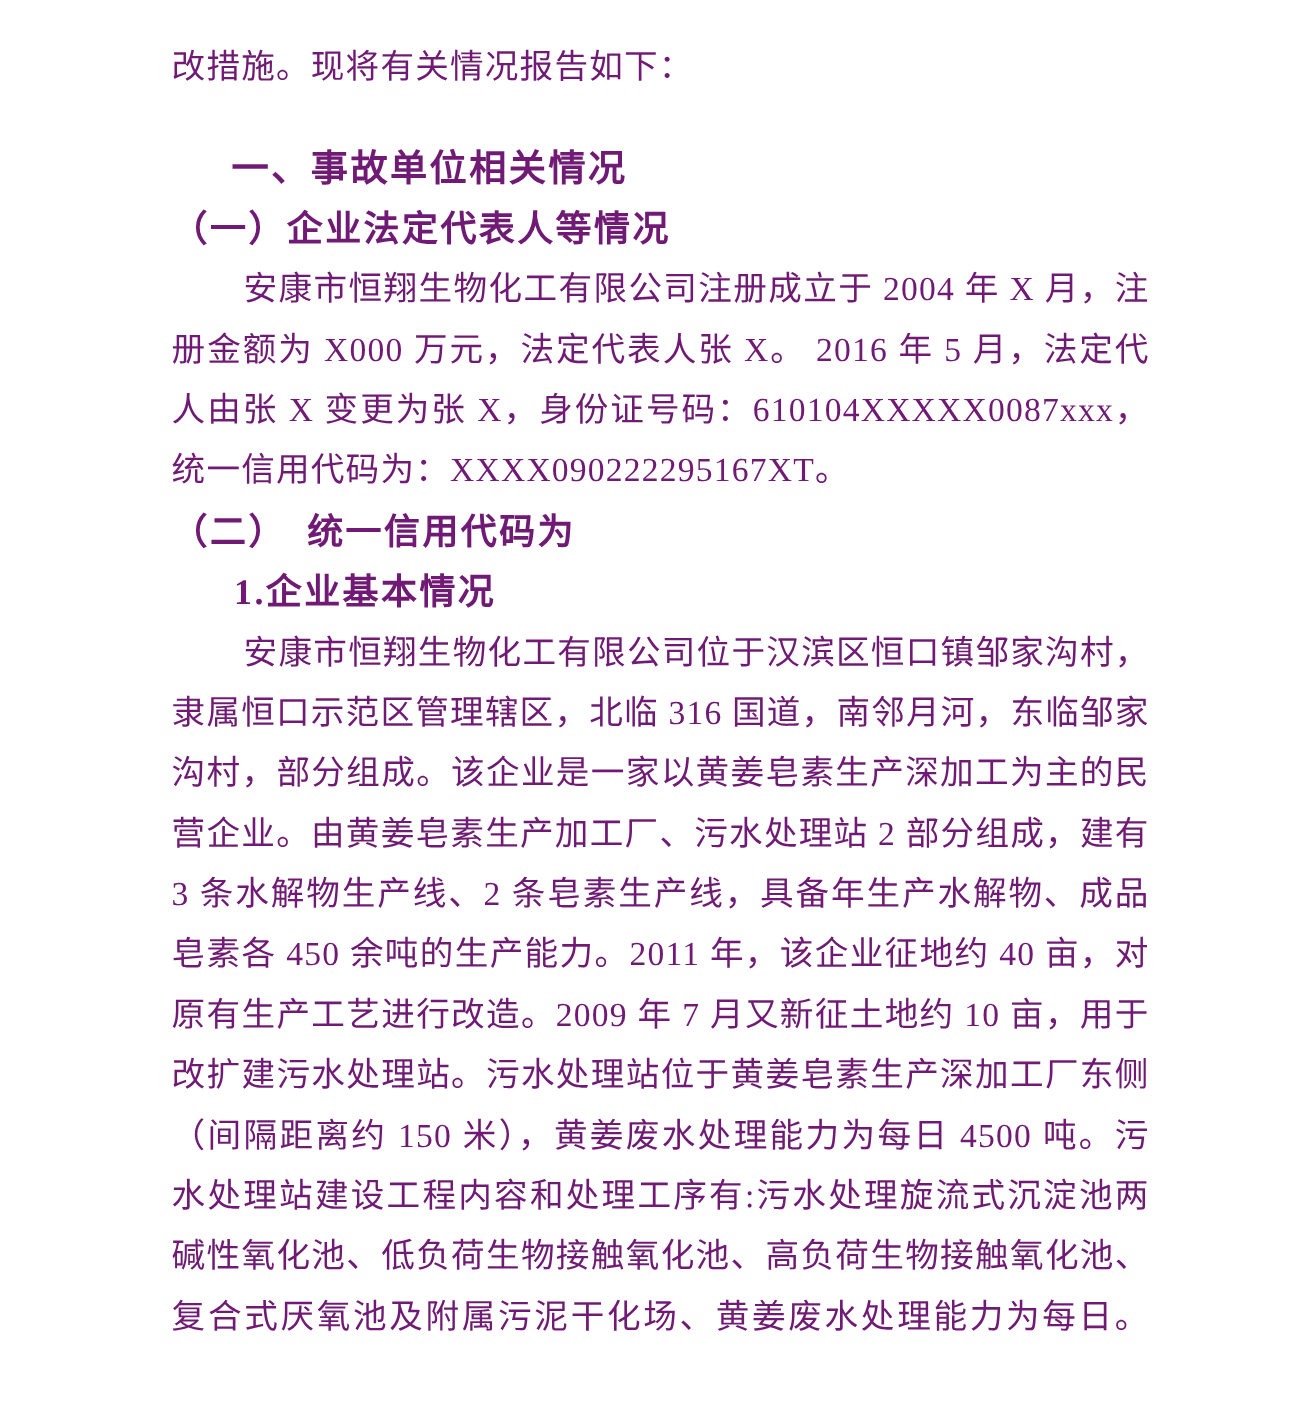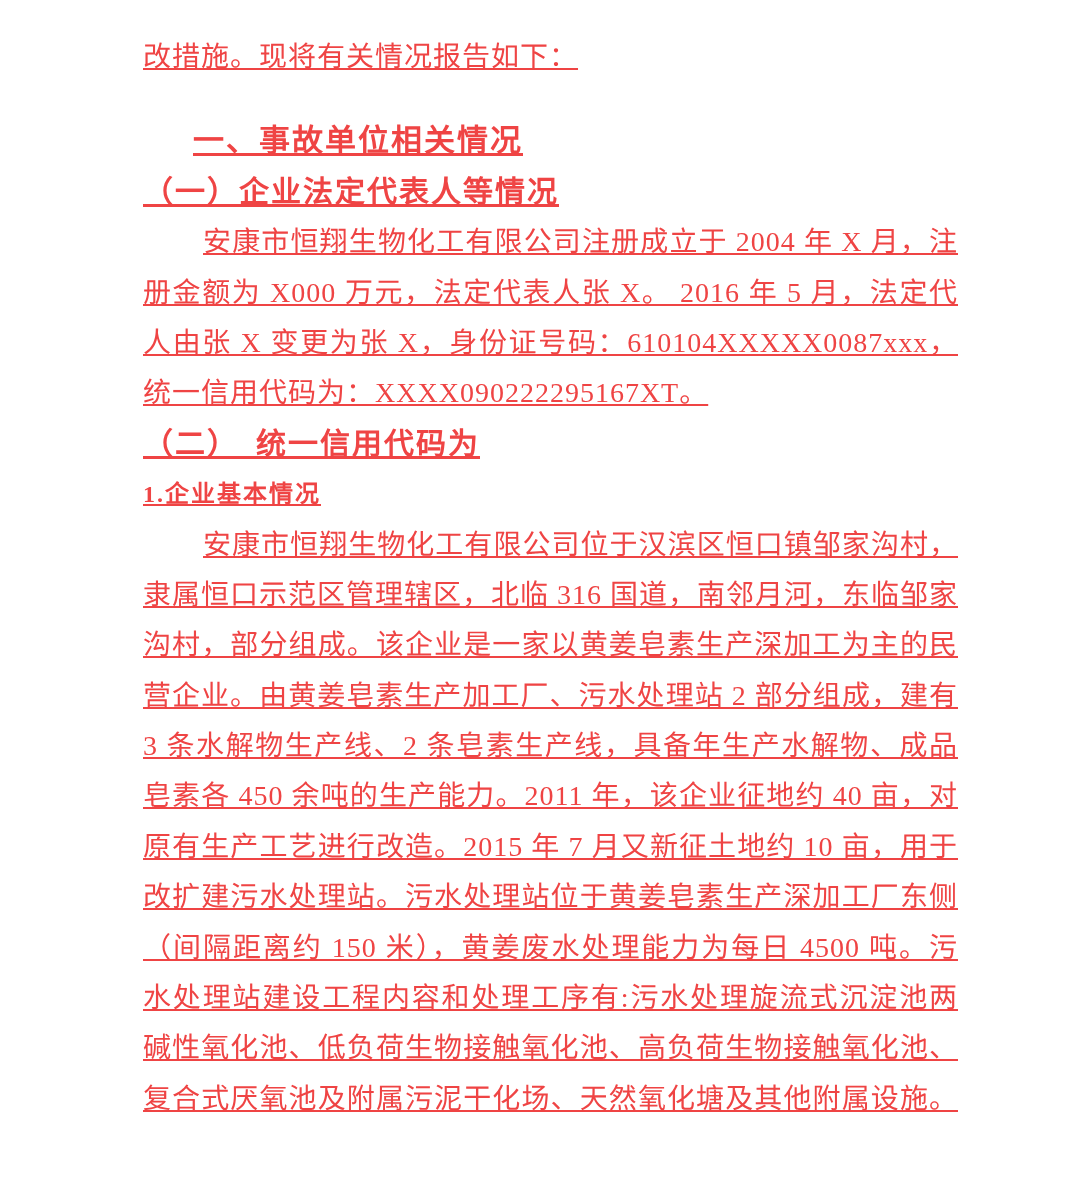--- a/index.html
+++ b/index.html
@@ -22,22 +22,21 @@
     top: 32px;
     width: 815px;
   }
   .line {
     height: 50.4px;
     line-height: 50.4px;
     font-size: 28px;
     letter-spacing: 1px;
     white-space: pre;
     text-align: left;
-    color: #ef4444;
-    text-decoration: underline;
+    color: #701a75;
   }
   
   .line.j {
     white-space: normal;
     text-align: justify;
     text-align-last: justify;
     overflow: hidden;
   }
   
   .line.ind {
@@ -54,22 +53,23 @@
   }
   
   .line.h2 {
     font-weight: 700;
     font-size: 30px;
     letter-spacing: 2px;
   }
   
   .line.h3 {
     font-weight: 700;
-    font-size: 24px;
+    font-size: 30px;
     letter-spacing: 2px;
+    margin-left: 52px;
   }
 </style>
 </head>
 <body>
 
 <div class="page">
   <div class="textblock">
     <div class="line">改措施。现将有关情况报告如下：</div>
     <div class="line h1">一、事故单位相关情况</div>
     <div class="line h2">（一）企业法定代表人等情况</div>
@@ -78,20 +78,20 @@
     <div class="line j">人由张 X 变更为张 X，身份证号码：610104XXXXX0087xxx，社会</div>
     <div class="line">统一信用代码为：XXXX090222295167XT。</div>
     <div class="line h2">（二）　统一信用代码为</div>
     <div class="line h3">1.企业基本情况</div>
     <div class="line j ind">安康市恒翔生物化工有限公司位于汉滨区恒口镇邹家沟村，</div>
     <div class="line j">隶属恒口示范区管理辖区，北临 316 国道，南邻月河，东临邹家</div>
     <div class="line j">沟村，部分组成。该企业是一家以黄姜皂素生产深加工为主的民</div>
     <div class="line j">营企业。由黄姜皂素生产加工厂、污水处理站 2 部分组成，建有</div>
     <div class="line j">3 条水解物生产线、2 条皂素生产线，具备年生产水解物、成品</div>
     <div class="line j">皂素各 450 余吨的生产能力。2011 年，该企业征地约 40 亩，对</div>
-    <div class="line j">原有生产工艺进行改造。2015 年 7 月又新征土地约 10 亩，用于</div>
+    <div class="line j">原有生产工艺进行改造。2009 年 7 月又新征土地约 10 亩，用于</div>
     <div class="line j">改扩建污水处理站。污水处理站位于黄姜皂素生产深加工厂东侧</div>
     <div class="line j">（间隔距离约 150 米），黄姜废水处理能力为每日 4500 吨。污</div>
     <div class="line j">水处理站建设工程内容和处理工序有:污水处理旋流式沉淀池两</div>
     <div class="line j">碱性氧化池、低负荷生物接触氧化池、高负荷生物接触氧化池、</div>
-    <div class="line j">复合式厌氧池及附属污泥干化场、天然氧化塘及其他附属设施。</div>
+    <div class="line j">复合式厌氧池及附属污泥干化场、黄姜废水处理能力为每日。</div>
   </div>
 </div>
 
 </body></html>

